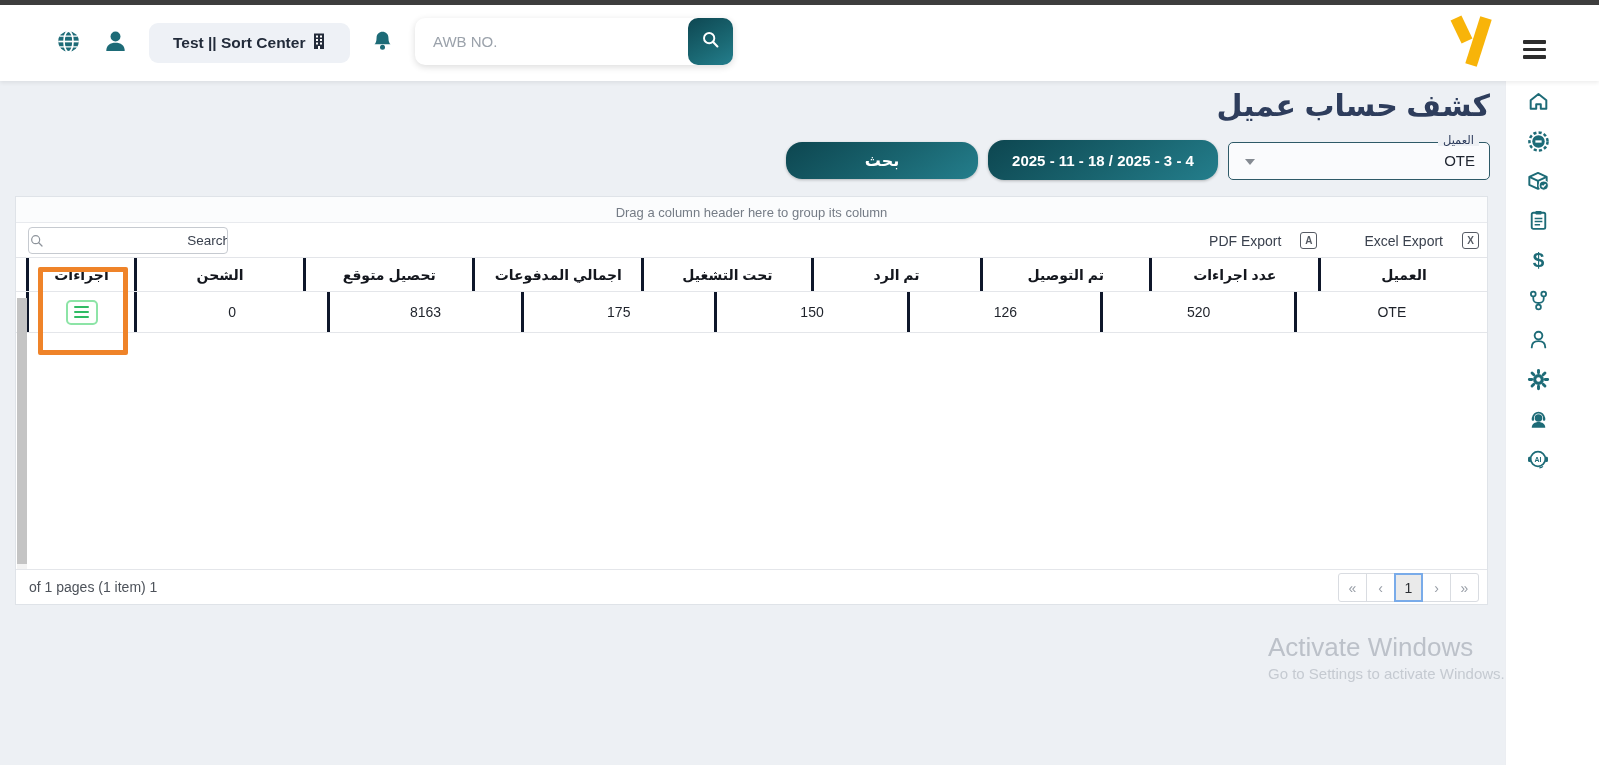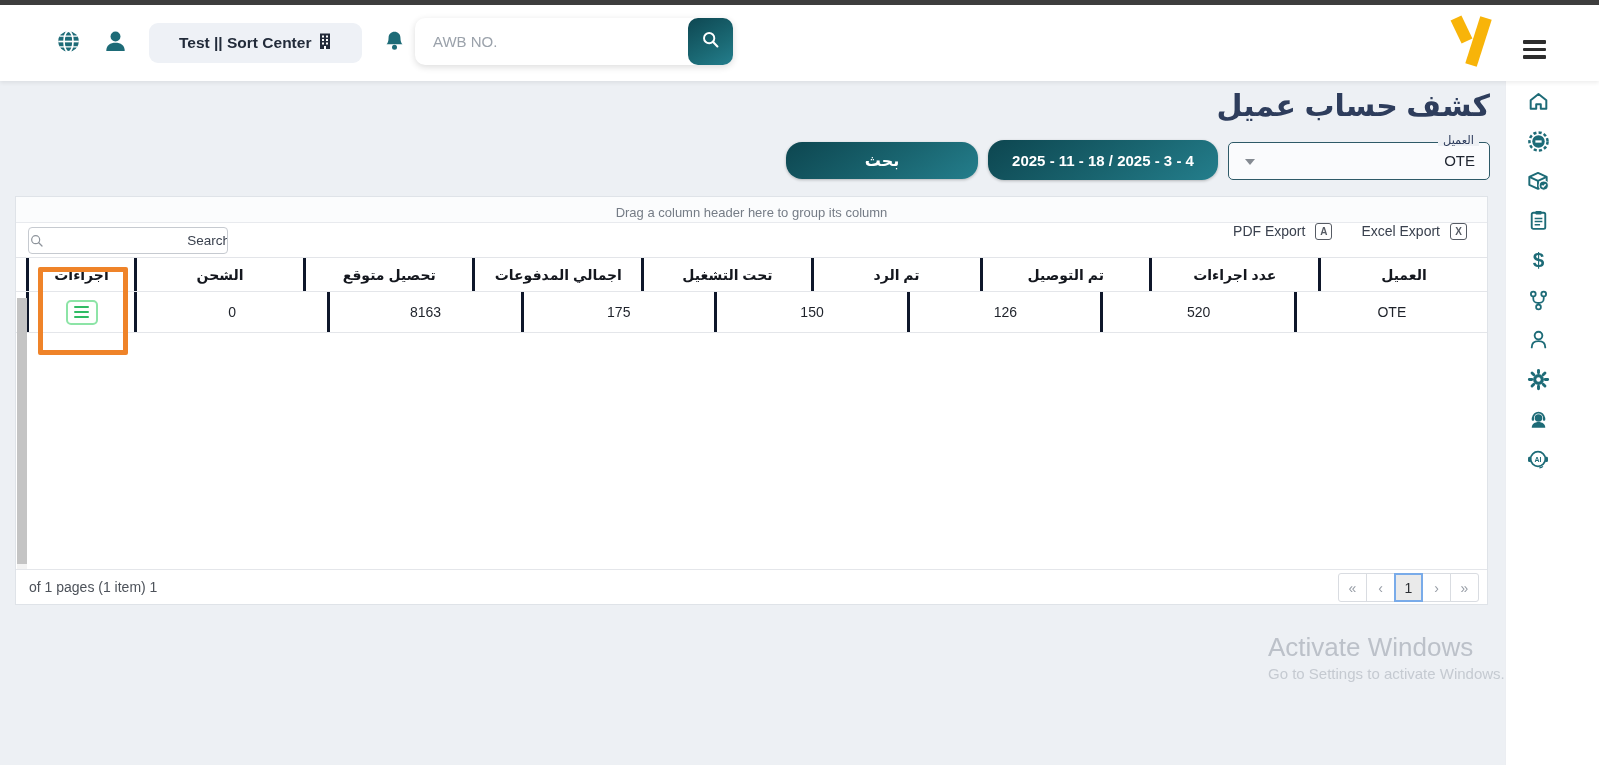--- a/index.html
+++ b/index.html
@@ -5,21 +5,21 @@
   * { margin:0; padding:0; box-sizing:border-box; }
   html,body { width:1599px; height:765px; overflow:hidden;
     font-family:"Liberation Sans","DejaVu Sans",sans-serif;
     background:#edf0f4; position:relative; }
 
   
   .top-strip { position:absolute; left:0; top:0; width:1599px; height:5px; background:#3d3d3d; z-index:10; }
   .topbar { position:absolute; left:0; top:5px; width:1599px; height:76px; background:#fff;
     box-shadow:0 2px 4px rgba(0,0,0,.07); z-index:5; }
   .topbar-left { position:absolute; left:55px; top:0; height:76px; display:flex; align-items:center; gap:20px; }
-  .ws-badge { background:#eef1f6; border-radius:9px; height:40px; padding:0 30px; display:flex;
+  .ws-badge { background:#eef1f6; border-radius:9px; height:40px; padding:0 24px; display:flex;
     align-items:center; gap:7px; font-size:15.5px; font-weight:bold; color:#222b3a; }
   .awb-group { position:absolute; left:415px; top:13px; width:318px; height:47px; }
   .awb-group input { width:100%; height:100%; border:none; outline:none; border-radius:10px;
     background:#fff; box-shadow:0 2px 7px rgba(0,0,0,.14); padding:0 58px 0 18px; font-size:15px; color:#333; }
   .awb-group input::placeholder { color:#9ba2ab; }
   .awb-btn { position:absolute; right:0; top:0; width:45px; height:47px; border:none; border-radius:10px;
     background:linear-gradient(150deg,#0e4752 0%,#1a6873 60%,#247e8d 100%); cursor:pointer;
     display:flex; align-items:center; justify-content:center; }
   .logo { position:absolute; left:1444px; top:8px; }
   .hamburger { position:absolute; left:1523px; top:35px; width:23px; cursor:pointer; }
@@ -51,21 +51,21 @@
     border:1px solid #dfe3e8; }
   .group-bar { height:26px; line-height:31px; text-align:center; font-size:13px; color:#757c86;
     background:#fbfcfd; border-bottom:1px solid #e8eaee; }
   .toolbar { height:35px; position:relative; border-bottom:1px solid #e3e5e9; background:#fff; }
   .grid-search { position:absolute; left:12px; top:4px; width:200px; height:27px; display:flex;
     border:1px solid #c6cad0; border-radius:4px; background:#fff; overflow:hidden; }
   .grid-search .mag { width:26px; display:flex; align-items:center; justify-content:center; }
   .grid-search input { flex:1; border:none; outline:none; font-size:13.5px; direction:rtl; padding:0 8px;
     color:#333; background:transparent; }
   .grid-search input::placeholder { color:#3a414e; }
-  .exports { position:absolute; right:20px; top:0; height:35px; display:flex; gap:10px; direction:ltr; }
+  .exports { position:absolute; right:8px; top:0; height:35px; display:flex; align-items:center; gap:19px; direction:ltr; }
   .exports .lbl { font-size:14px; color:#3a414e; cursor:pointer; }
   .exp-ic { width:17px; height:17px; border:1.5px solid #565b64; border-radius:3px; display:flex;
     align-items:center; justify-content:center; font-size:10px; font-weight:bold; color:#565b64; cursor:pointer; }
   .exports .gap { width:9px; }
 
   .trow { direction:rtl; display:flex; width:100%; background:#fff; }
   .thead { height:34px; border-bottom:1px solid #e4e6ea; }
   .tdata { height:41px; border-bottom:1px solid #e4e6ea; }
   .tcell { flex:1; display:flex; align-items:center; justify-content:center;
     border-left:3px solid #0f172a; font-size:14px; color:#1e222a; direction:rtl; }

